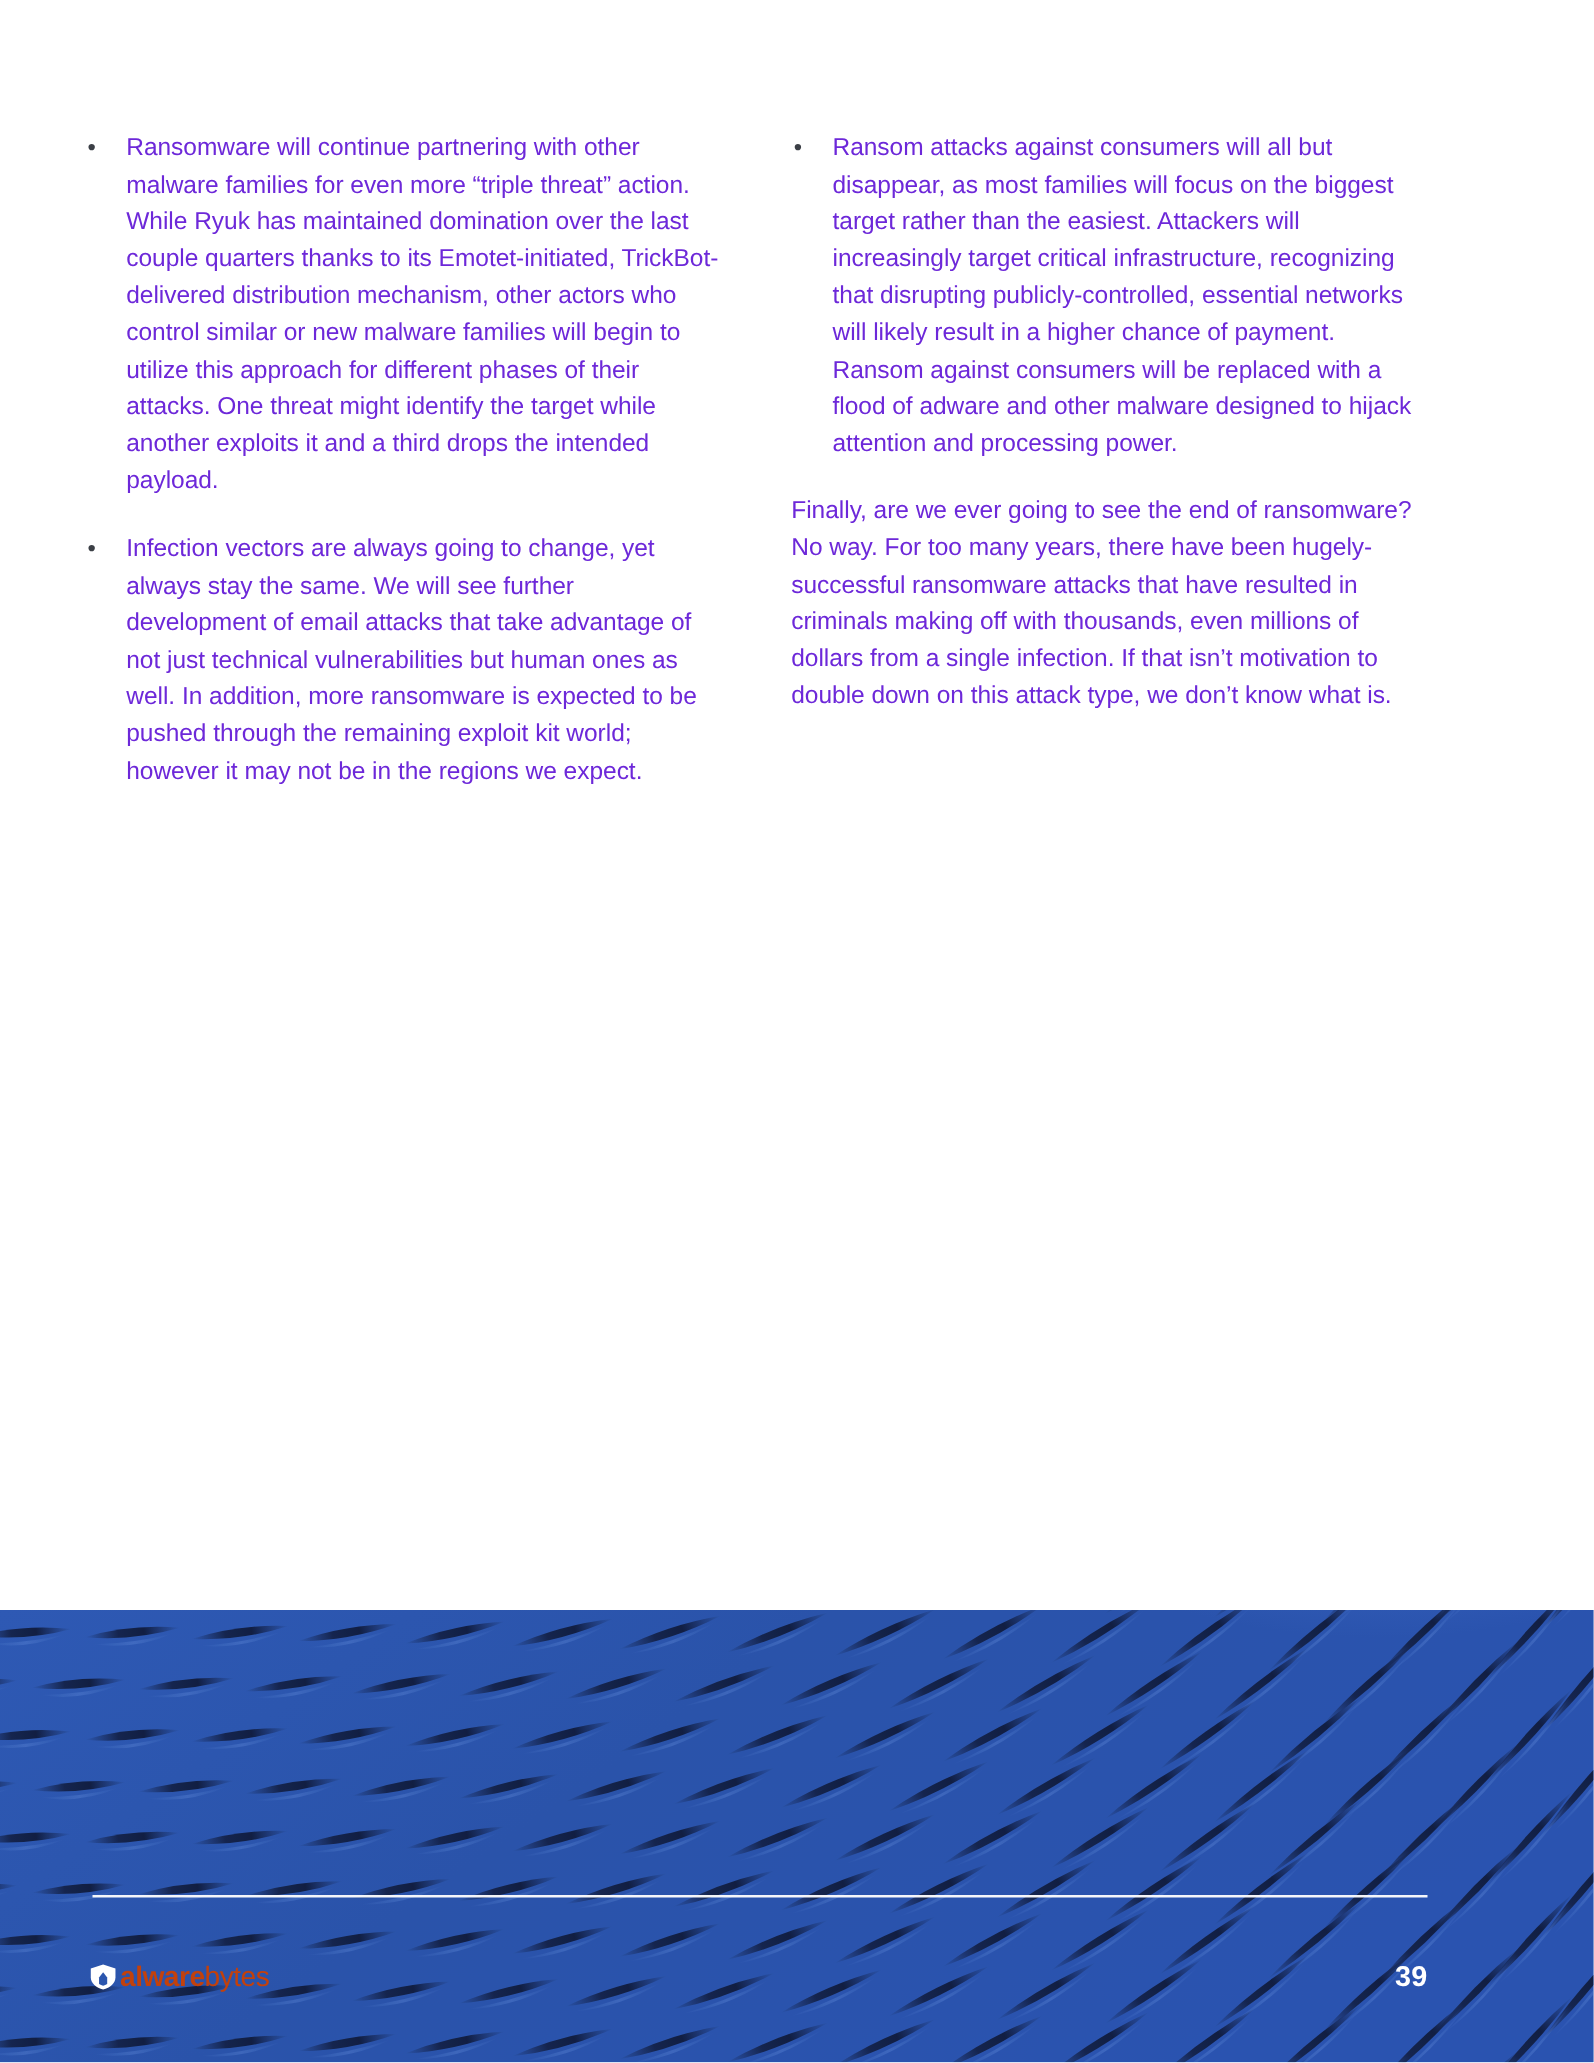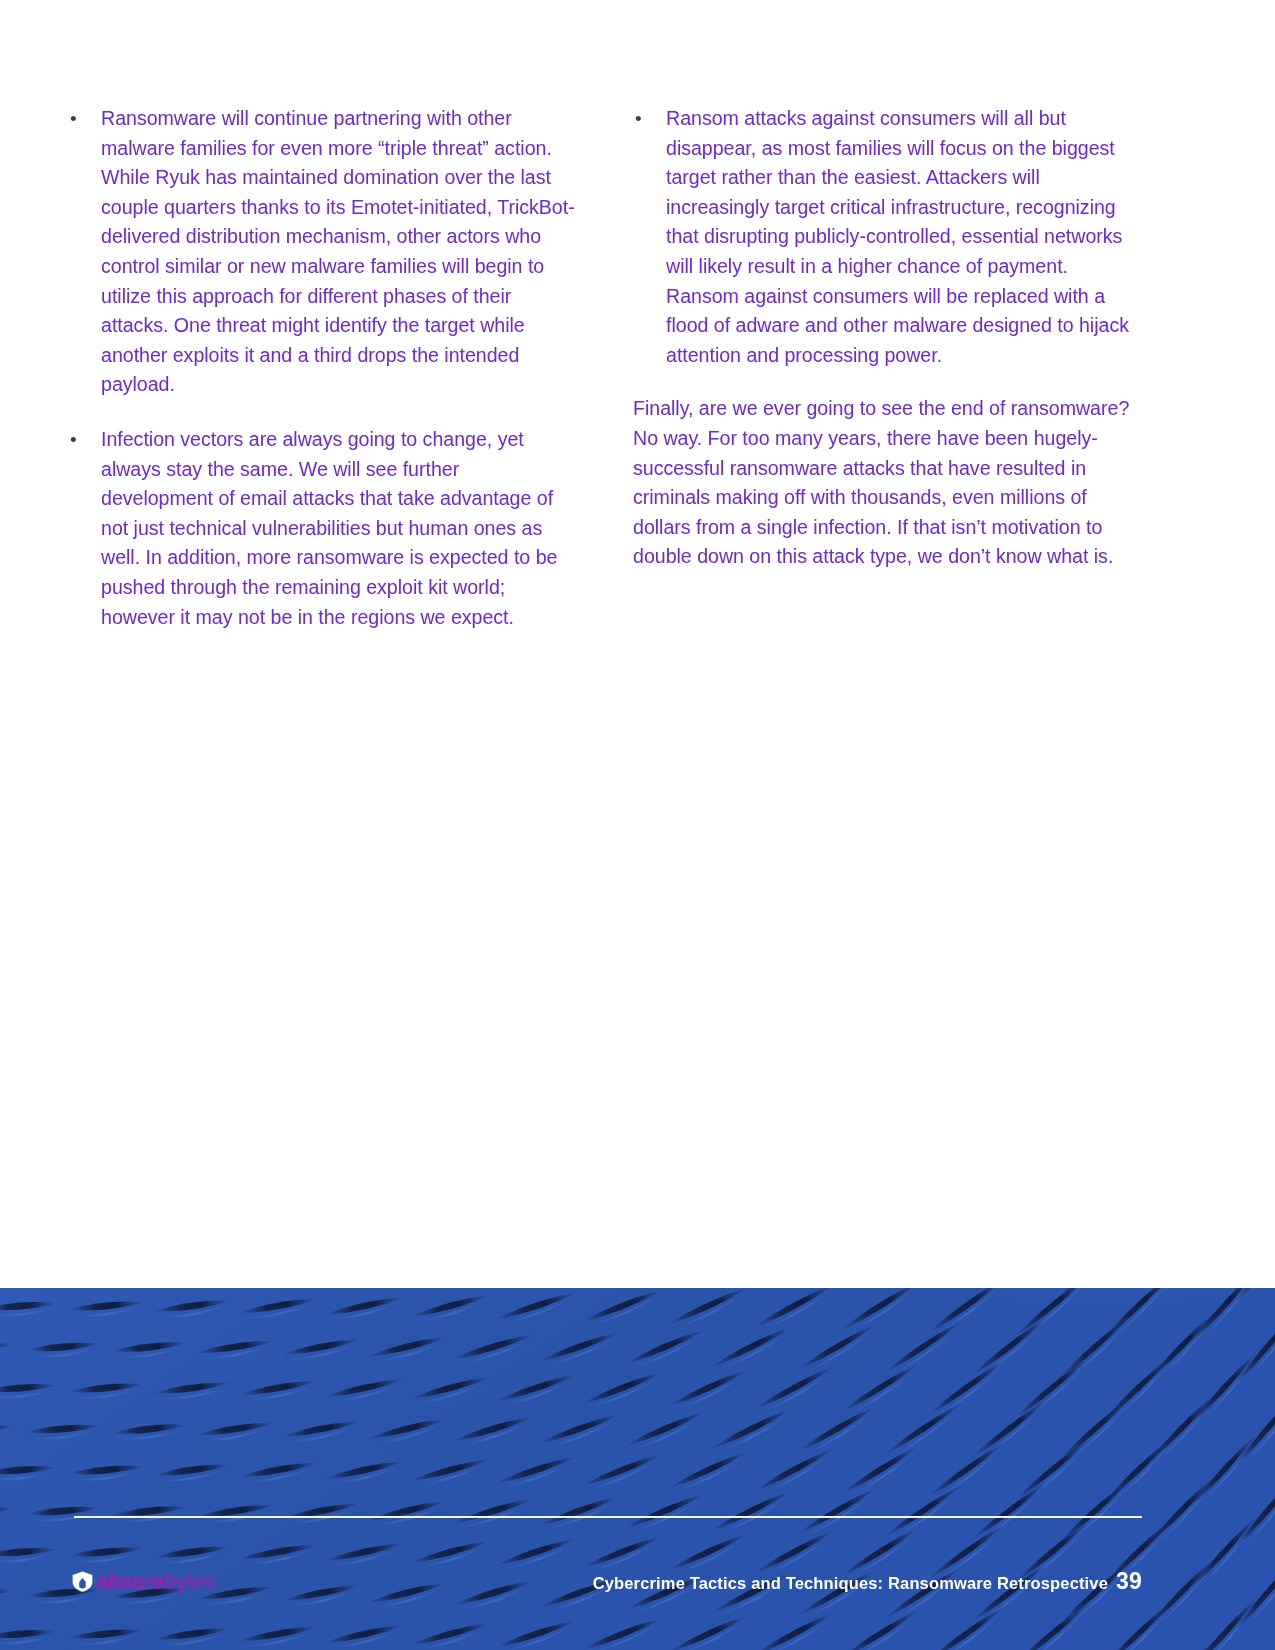--- a/index.html
+++ b/index.html
@@ -96,21 +96,21 @@
   }
   .logo-mark {
     width: 23px;
     height: 23px;
     margin-right: 2px;
     display: block;
   }
   .logo-text {
     font-size: 22.5px;
     line-height: 23px;
-    color: #a21caf;
+    color: #c2410c;
     letter-spacing: -0.4px;
     white-space: nowrap;
   }
   .logo-text .lt-bold { font-weight: 700; }
   .logo-text .lt-light { font-weight: 400; }
 
   
   .footer-meta {
     position: absolute;
     right: 133px;
@@ -1213,17 +1213,16 @@
 
   <div class="logo">
     <svg class="logo-mark" viewBox="0 0 24 24">
       <path d="M12 1.6 L22.3 5.1 L22.3 12.4 C22.3 17.4 17.8 21.2 12 22.6 C6.2 21.2 1.7 17.4 1.7 12.4 L1.7 5.1 Z" fill="#ffffff"></path>
       <path d="M12 8.2 L15.4 12.6 L15.4 17.9 C14.3 18.6 13.2 19.1 12 19.5 C10.8 19.1 9.7 18.6 8.6 17.9 L8.6 12.6 Z" fill="#2b56ae"></path>
     </svg>
     <span class="logo-text"><span class="lt-bold">alware</span><span class="lt-light">bytes</span></span>
   </div>
 
   <div class="footer-meta">
-    <span class="footer-title">Cybercrime Tactics and Techniques: Ransomware Retrospective</span>
     <span class="footer-page">39</span>
   </div>
 
 </div>
 
 </body></html>

